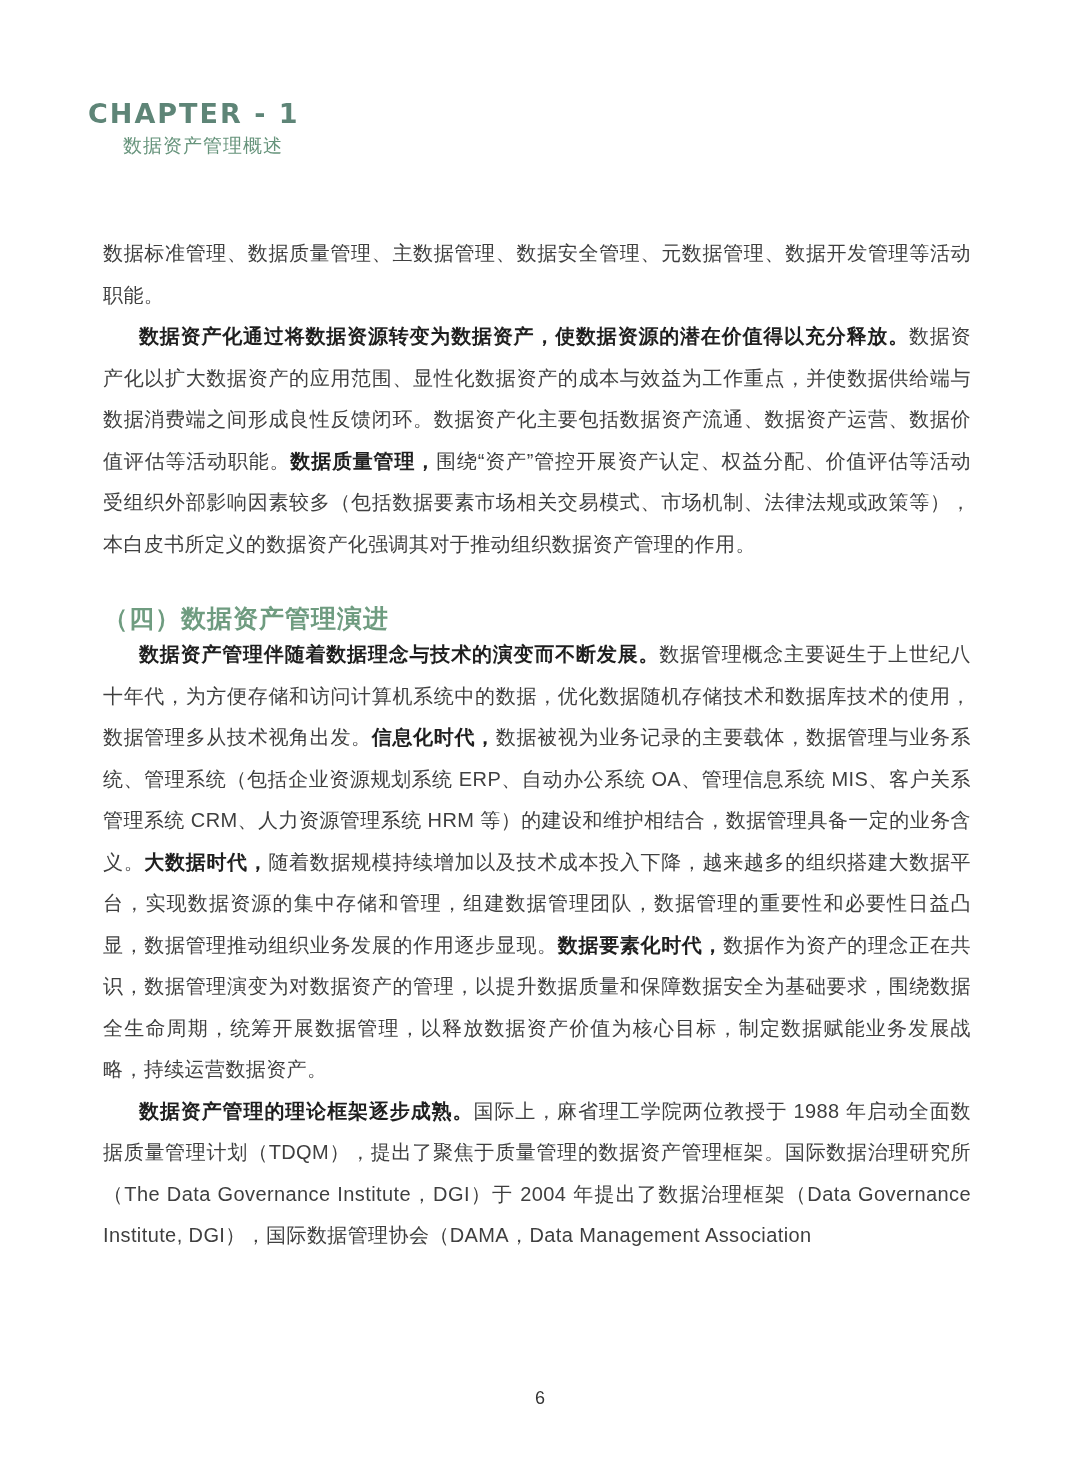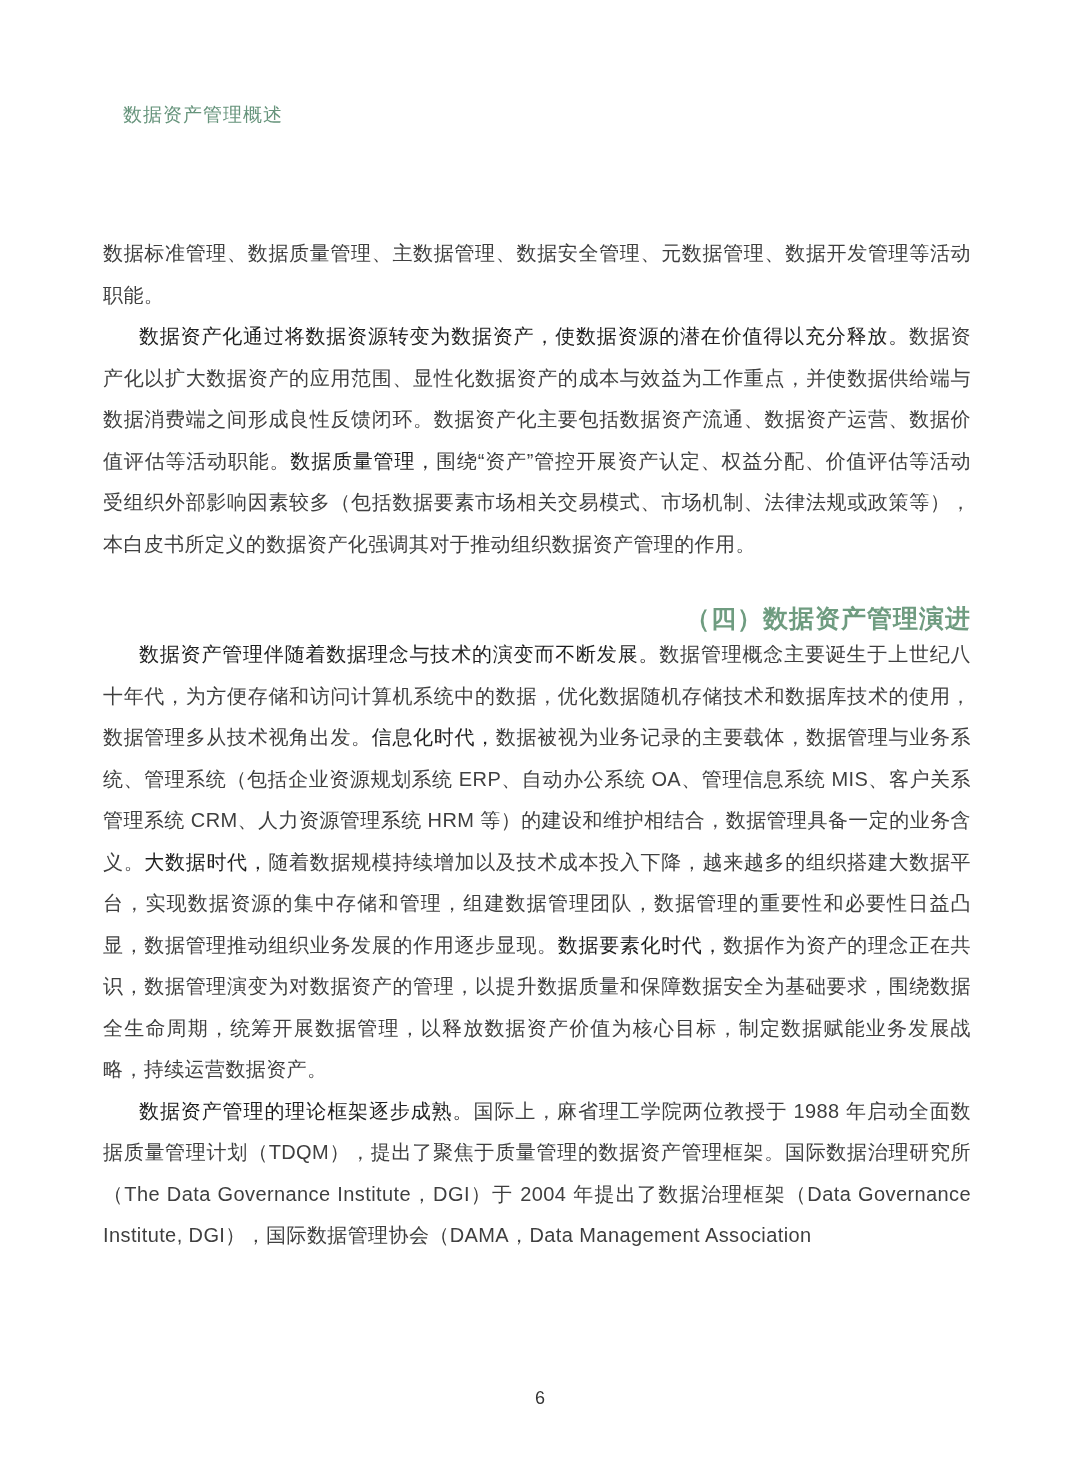--- a/index.html
+++ b/index.html
@@ -49,31 +49,31 @@
   }
   .doc-body p {
     margin: 0;
     text-align: justify;
   }
   .doc-body p.indent {
     text-indent: 36px;
   }
   .doc-body b {
     color: var(--bold-text-color, #1f1f1f);
-    font-weight: normal;
+    font-weight: bold;
   }
   .doc-body h2.section-heading {
     margin: 38px 0 0 0;
     padding: 0;
     font-size: 25px;
     line-height: 31px;
     font-weight: bold;
     letter-spacing: 1px;
     color: var(--section-heading-color, #6f9c80);
-    text-align: right;
+    text-align: left;
   }
   .doc-body h3.sub-heading {
     margin: 52px 0 12px 0;
     padding: 0;
     font-size: 21px;
     line-height: 27px;
     font-weight: bold;
     color: var(--subheading-color, #222222);
     text-align: left;
   }
@@ -87,20 +87,21 @@
     font-size: 18px;
     color: #333333;
   }
 </style>
 </head>
 <body>
 
 <div class="page">
 
   <header class="chapter-header">
+    <div class="chapter-label">CHAPTER - 1</div>
     <div class="chapter-title">数据资产管理概述</div>
   </header>
 
   <main class="doc-body" id="doc-body">
       <p class=""><span>数据标准管理、数据质量管理、主数据管理、数据安全管理、元数据管理、数据开发管理等活动职能。</span></p>
       <p class="indent"><b>数据资产化通过将数据资源转变为数据资产，使数据资源的潜在价值得以充分释放。</b><span>数据资产化以扩大数据资产的应用范围、显性化数据资产的成本与效益为工作重点，并使数据供给端与数据消费端之间形成良性反馈闭环。数据资产化主要包括数据资产流通、数据资产运营、数据价值评估等活动职能。</span><b>数据质量管理，</b><span>围绕“资产”管控开展资产认定、权益分配、价值评估等活动受组织外部影响因素较多（包括数据要素市场相关交易模式、市场机制、法律法规或政策等），本白皮书所定义的数据资产化强调其对于推动组织数据资产管理的作用。</span></p>
       <h2 class="section-heading">（四）数据资产管理演进</h2>
       <p class="indent"><b>数据资产管理伴随着数据理念与技术的演变而不断发展。</b><span>数据管理概念主要诞生于上世纪八十年代，为方便存储和访问计算机系统中的数据，优化数据随机存储技术和数据库技术的使用，数据管理多从技术视角出发。</span><b>信息化时代，</b><span>数据被视为业务记录的主要载体，数据管理与业务系统、管理系统（包括企业资源规划系统 ERP、自动办公系统 OA、管理信息系统 MIS、客户关系管理系统 CRM、人力资源管理系统 HRM 等）的建设和维护相结合，数据管理具备一定的业务含义。</span><b>大数据时代，</b><span>随着数据规模持续增加以及技术成本投入下降，越来越多的组织搭建大数据平台，实现数据资源的集中存储和管理，组建数据管理团队，数据管理的重要性和必要性日益凸显，数据管理推动组织业务发展的作用逐步显现。</span><b>数据要素化时代，</b><span>数据作为资产的理念正在共识，数据管理演变为对数据资产的管理，以提升数据质量和保障数据安全为基础要求，围绕数据全生命周期，统筹开展数据管理，以释放数据资产价值为核心目标，制定数据赋能业务发展战略，持续运营数据资产。</span></p>
       <p class="indent"><b>数据资产管理的理论框架逐步成熟。</b><span>国际上，麻省理工学院两位教授于 1988 年启动全面数据质量管理计划（TDQM），提出了聚焦于质量管理的数据资产管理框架。国际数据治理研究所（The Data Governance Institute，DGI）于 2004 年提出了数据治理框架（Data Governance Institute, DGI），国际数据管理协会（DAMA，Data Management Association</span></p>
     </main>

